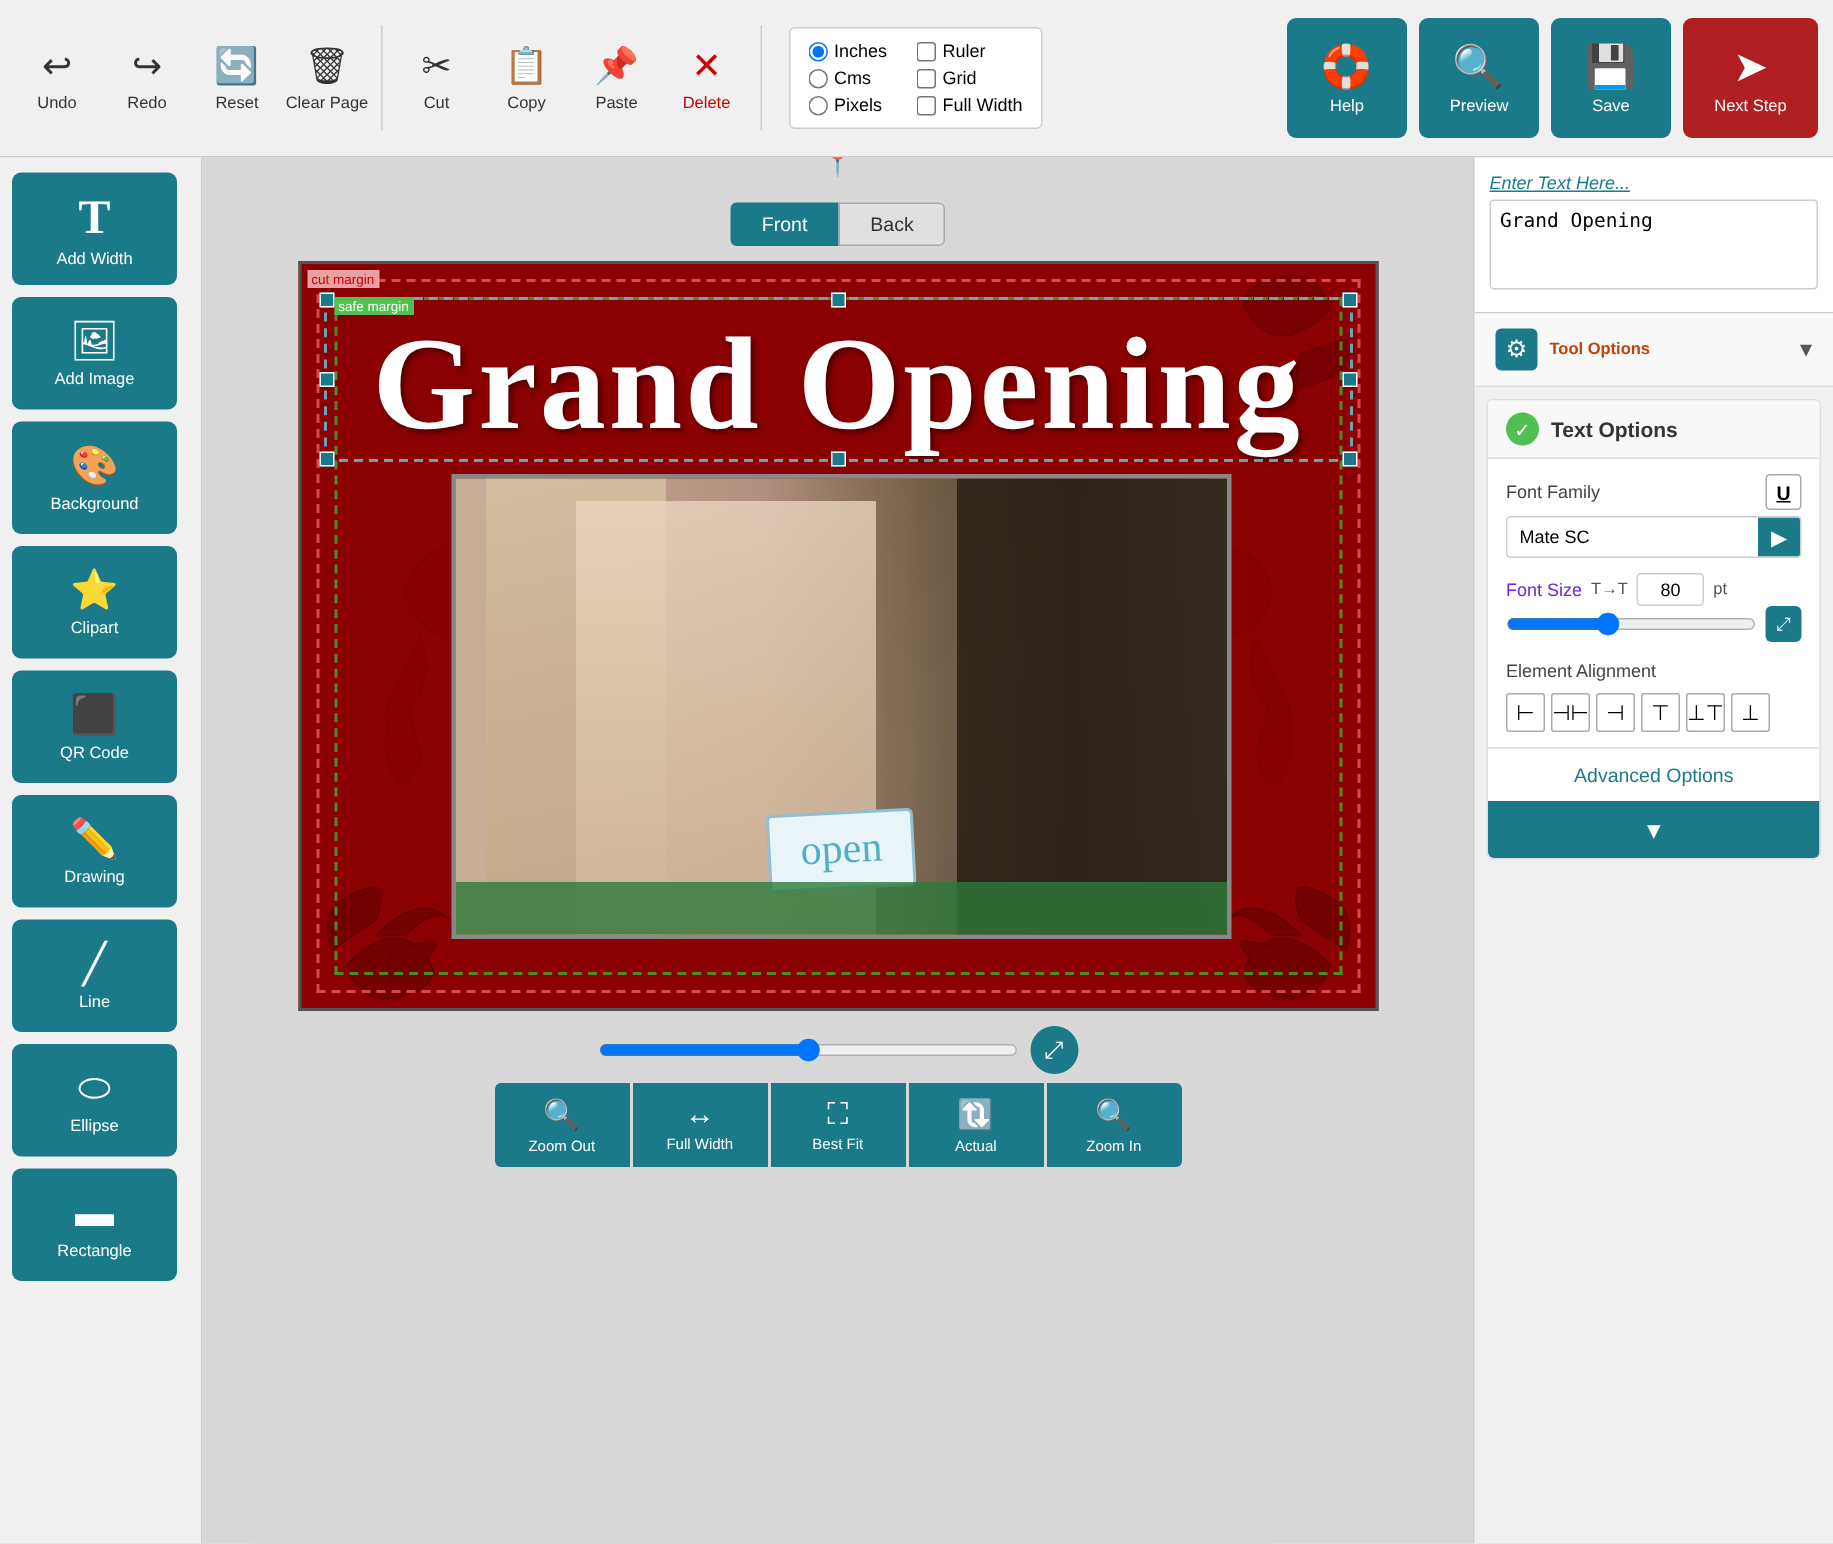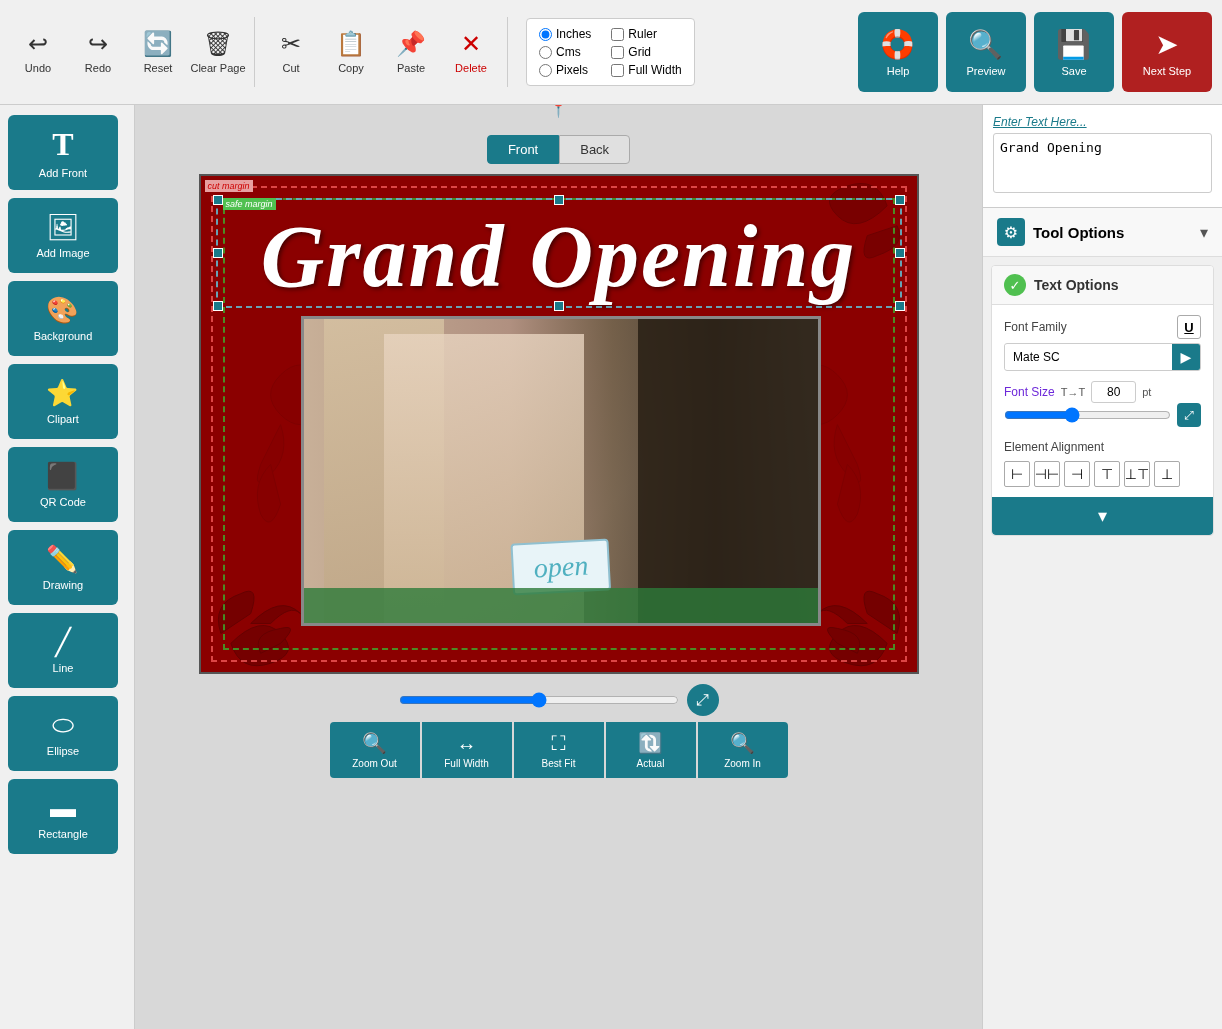--- a/index.html
+++ b/index.html
@@ -155,21 +155,20 @@
       width: 720px;
       height: 500px;
       background: #8b0000;
       border: 2px solid #555;
       overflow: hidden;
     }
     .canvas-inner {
       width: 100%;
       height: 100%;
       position: relative;
-      font-style: italic;
     }
 
     
     .cut-margin-label {
       position: absolute;
       top: 4px;
       left: 4px;
       background: #e8a0a0;
       color: #c00;
       font-size: 9px;
@@ -344,23 +343,23 @@
     }
     .gear-icon-wrap {
       width: 28px; height: 28px;
       background: #1a7a8a;
       border-radius: 4px;
       display: flex; align-items: center; justify-content: center;
       color: white;
       font-size: 16px;
     }
     .tool-options-title {
-      font-size: 15px;
+      font-size: 11px;
       font-weight: bold;
-      color: #000000;
+      color: #c2410c;
     }
     .chevron-down { font-size: 16px; color: #555; cursor: pointer; }
 
     
     .text-options-section {
       background: white;
       margin: 8px;
       border-radius: 4px;
       border: 1px solid #ddd;
       overflow: hidden;
@@ -661,21 +660,21 @@
       <span>Next Step</span>
     </button>
   </div>
 </div>
 
 <div class="main-layout">
 
   <div class="left-sidebar">
     <button class="sidebar-tool">
       <span class="sidebar-tool-icon" style="font-weight:bold; font-family:serif; font-size:32px;">T</span>
-      <span>Add Front</span>
+      <span>Add Width</span>
     </button>
     <button class="sidebar-tool">
       <span class="sidebar-tool-icon">🖼</span>
       <span>Add Image</span>
     </button>
     <button class="sidebar-tool">
       <span class="sidebar-tool-icon">🎨</span>
       <span>Background</span>
     </button>
     <button class="sidebar-tool">
@@ -875,19 +874,22 @@
             <button class="align-btn">⊢</button>
             <button class="align-btn">⊣⊢</button>
             <button class="align-btn">⊣</button>
             <button class="align-btn">⊤</button>
             <button class="align-btn">⊥⊤</button>
             <button class="align-btn">⊥</button>
           </div>
         </div>
       </div>
 
+      <div class="advanced-options-row">
+        <span class="advanced-options-label">Advanced Options</span>
+      </div>
       <button class="expand-btn">
         <span>▾</span>
       </button>
     </div>
   </div>
 
 </div>
 
 </body></html>

